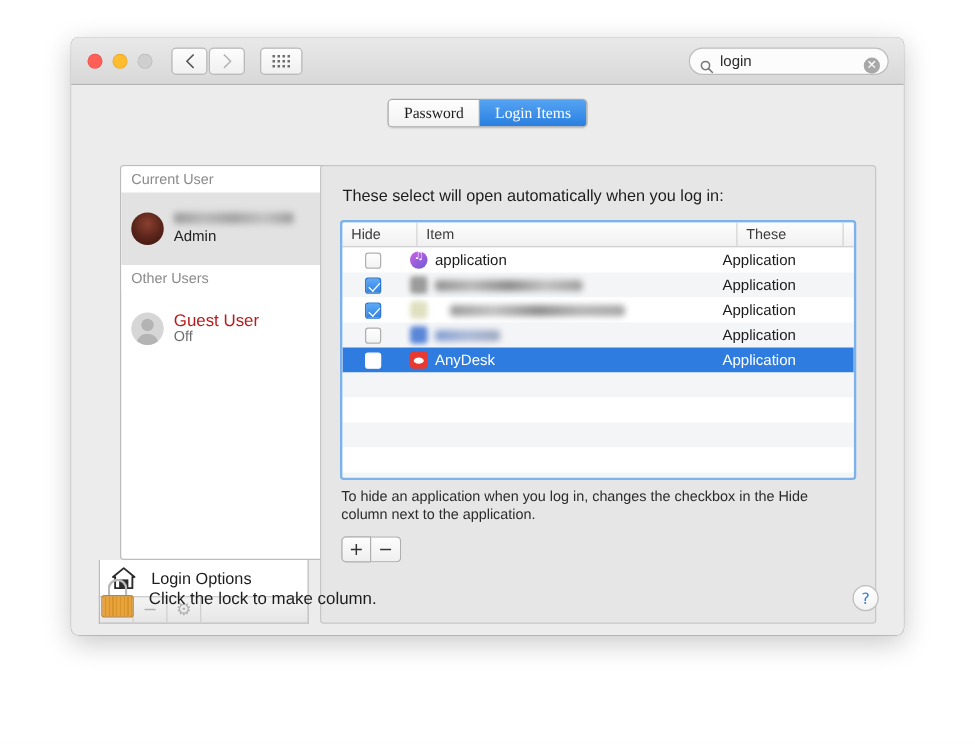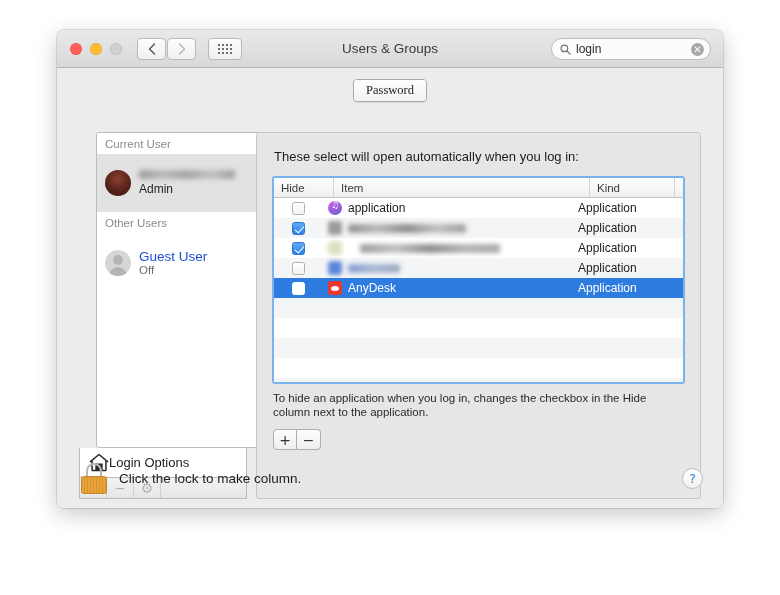--- a/index.html
+++ b/index.html
@@ -77,21 +77,21 @@
   }
 
   #search {
     position: absolute;
     right: 12px; top: 8px;
     width: 160px; height: 22px;
     background: #fcfcfc;
     border: 1px solid #bdbdbd;
     border-radius: 11px;
     display: flex;
-    align-items: center;
+    align-items: flex-end;
     padding: 0 6px 0 8px;
   }
   #search .mag { flex: none; margin-right: 5px; }
   #search-input-text {
     flex: 1;
     font-size: 12px;
     color: #2b2b2b;
     line-height: 20px;
   }
   #search-clear {
@@ -181,33 +181,33 @@
   }
   .user-text { display: flex; flex-direction: column; justify-content: center; }
   .blur-name {
     width: 96px; height: 9px;
     background: linear-gradient(90deg,#9a9a9a,#b9b9b9,#a3a3a3,#c2c2c2,#9d9d9d);
     filter: blur(2.4px);
     border-radius: 3px;
     margin-bottom: 3px;
   }
   .user-sub { font-size: 12px; color: #232323; }
-  .guest-name { font-size: 13.5px; color: #1d4ed8; line-height: 15px; }
+  .guest-name { font-size: 13.5px; color: #b91c1c; line-height: 15px; }
   .guest-off { font-size: 11.5px; color: #6d6d6d; }
 
   #login-options {
     position: absolute;
     left: 22px; top: 380px;
     width: 168px; height: 30px;
     background: #ffffff;
     border: 1px solid #bcbcbc;
     border-top: none;
     display: flex;
     align-items: center;
-    gap: 0;
+    gap: 12px;
     padding-left: 9px;
   }
   #login-options .label { font-size: 13px; color: #1d1d1d; }
 
   #sidebar-toolbar {
     position: absolute;
     left: 22px; top: 410px;
     width: 168px; height: 21px;
     background: linear-gradient(to bottom,#f3f3f3,#e6e6e6);
     border: 1px solid #bcbcbc;
@@ -434,37 +434,37 @@
           <i></i>
           <i></i>
           <i></i>
           <i></i>
           <i></i>
           <i></i>
           <i></i>
       </span>
     </div>
 
-    <div id="win-title">Users &amp; Groups</div>
 
     <div id="search">
       <svg class="mag" width="11" height="11" viewBox="0 0 11 11">
         <circle cx="4.4" cy="4.4" r="3.3" stroke="#777" stroke-width="1.2" fill="none"></circle>
         <path d="M6.9 6.9 L10 10" stroke="#777" stroke-width="1.2" stroke-linecap="round"></path>
       </svg>
       <span id="search-input-text">login</span>
       <span id="search-clear">✕</span>
     </div>
   </div>
 
   <div id="win-body">
 
     <div id="tabs">
       <div class="tabstrip">
         <div class="tab">Password</div>
+        <div class="tab active">Login Items</div>
       </div>
     </div>
 
     <div id="sidebar">
       <div class="group-hdr">Current User</div>
 
       <div class="user-row selected">
         <div class="avatar admin"></div>
         <div class="user-text">
           <div class="blur-name"></div>
@@ -498,21 +498,21 @@
     </div>
 
     <div id="panel">
 
       <div id="panel-title">These select will open automatically when you log in:</div>
 
       <div id="table-wrap">
         <div id="thead">
           <div class="th col-hide">Hide</div>
           <div class="th col-item">Item</div>
-          <div class="th col-kind">Kind</div>
+          <div class="th col-kind">These</div>
           <div class="th col-tail"></div>
         </div>
 
         <div class="trow odd">
           <div class="cell-hide">
             <span class="cbox"></span>
           </div>
           <div class="cell-item">
             <span class="appicon icon-itunes"></span>
             <span>application</span>

